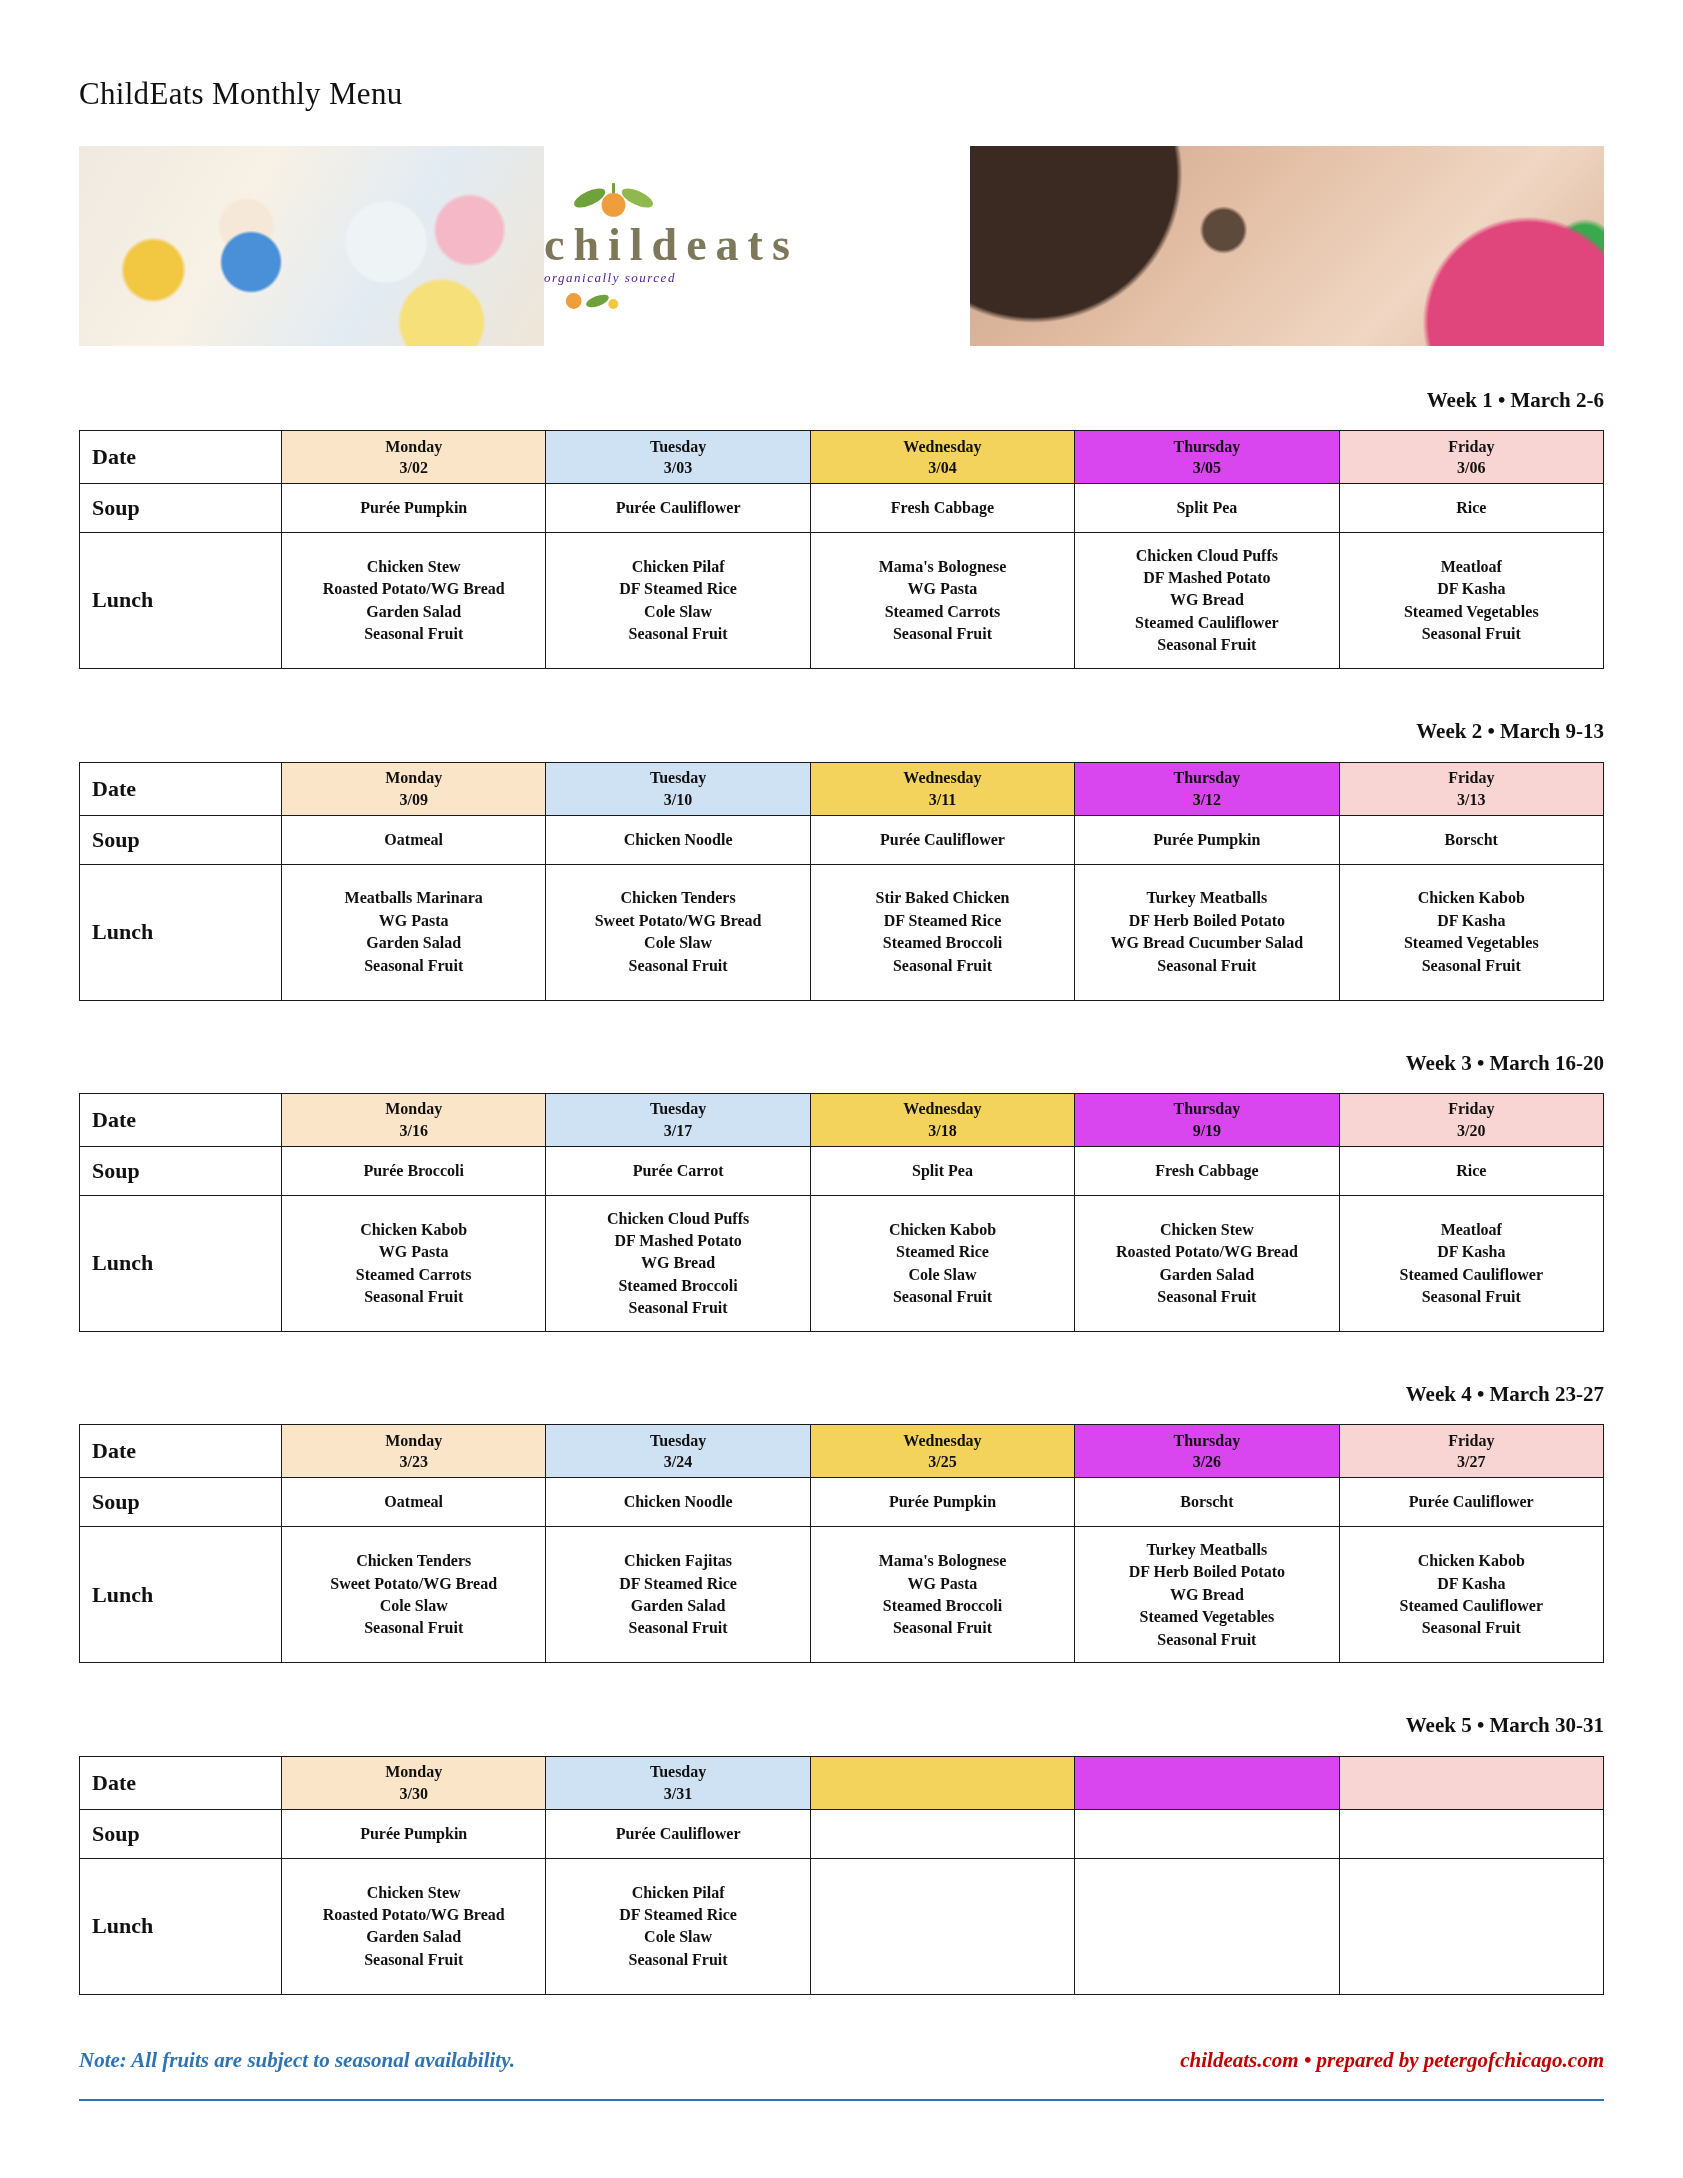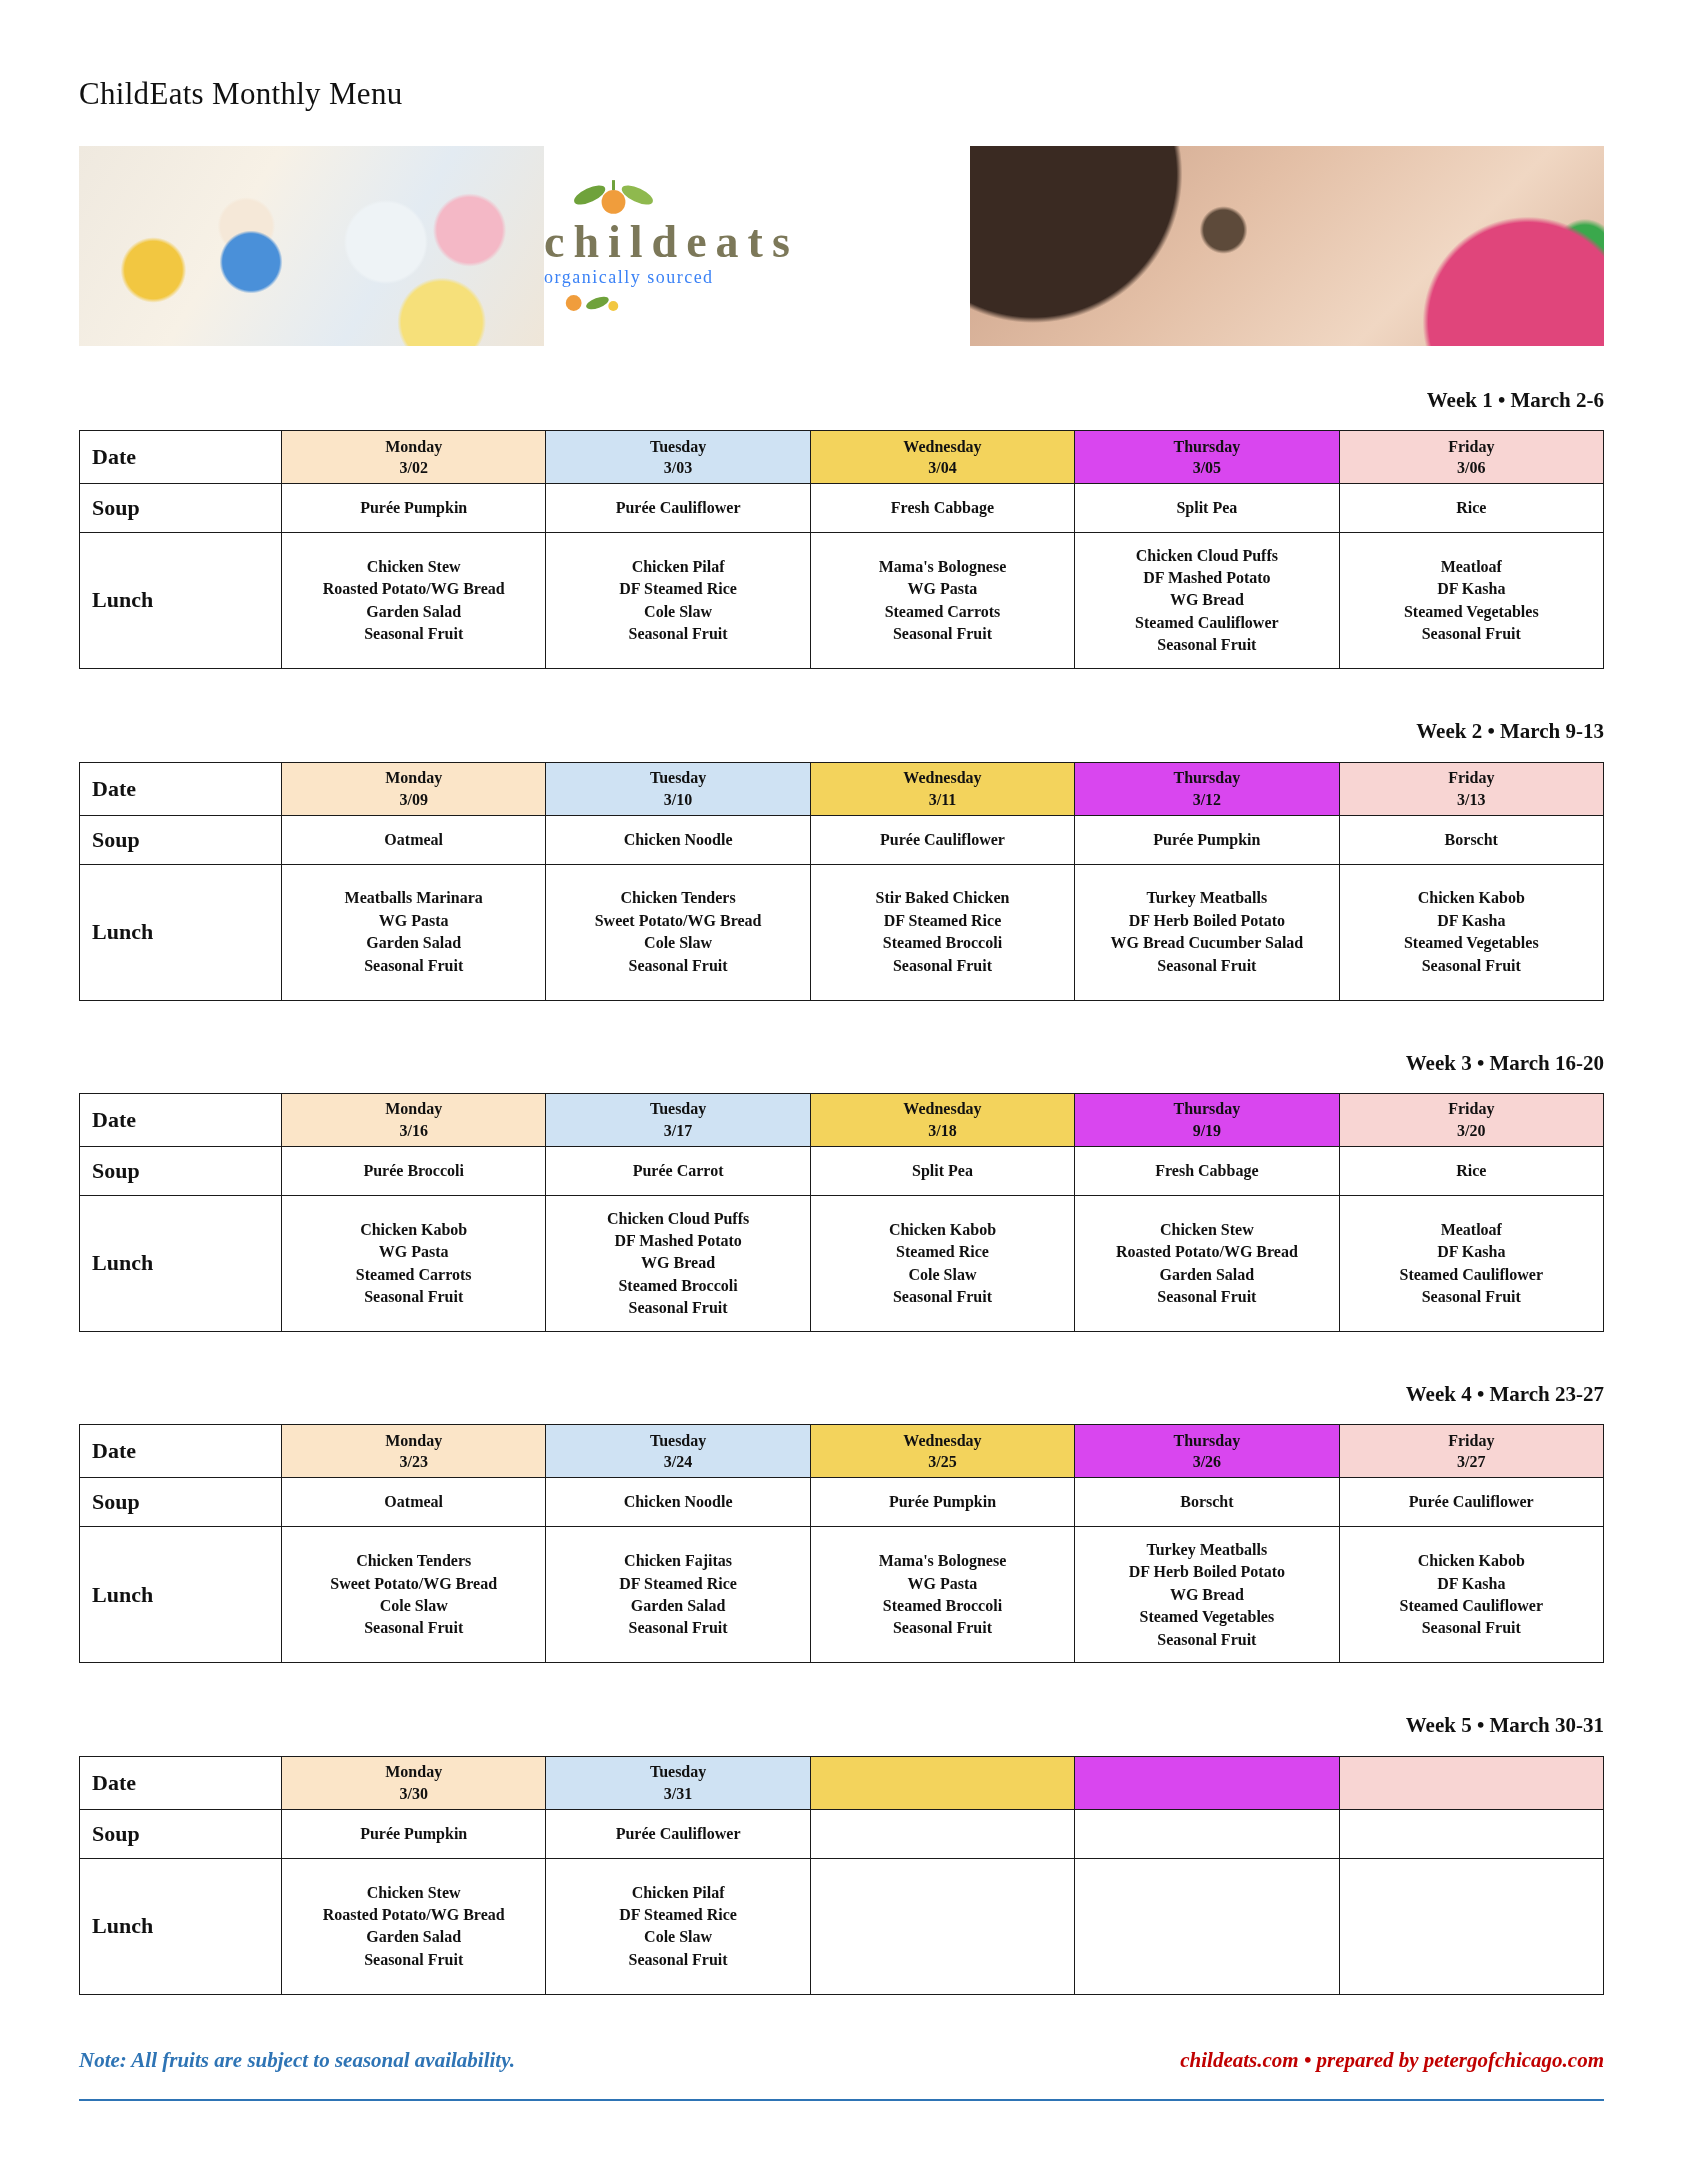--- a/index.html
+++ b/index.html
@@ -19,21 +19,21 @@
       linear-gradient(120deg,#efe9df 0%,#f7f1e6 35%,#e3ebf2 65%,#efe6d8 100%);}
   .photo-right{width:634px;
     background:
       radial-gradient(circle at 10% 14%, #3a2a22 0 24%, transparent 25%),
       radial-gradient(circle at 88% 88%, #e0457b 0 17%, transparent 18%),
       radial-gradient(circle at 97% 52%, #3aa84c 0 4%, transparent 5%),
       radial-gradient(circle at 40% 42%, #5d4a3a 0 5%, transparent 6%),
       linear-gradient(135deg,#caa088 0%,#e3bfa6 40%,#f0d7c3 70%,#d8b29a 100%);}
   .logo{flex:1;display:flex;flex-direction:column;align-items:flex-start;justify-content:center;gap:2px}
   .wordmark{font-size:46px;letter-spacing:9px;color:#7c7859;font-weight:600;line-height:1}
-  .tagline{font-size:18px;color:#3b82f6;letter-spacing:1.5px}
+  .tagline{font-style:italic;font-size:13px;color:#4c1d95;letter-spacing:1.5px}
   .week{margin-top:50px}
   .week.first{margin-top:42px}
   .week-heading{text-align:right;font-size:21px;font-weight:700}
   table.menu{width:100%;border-collapse:collapse;margin-top:14px;border:1.6px solid #1a1a1a;table-layout:fixed}
   .menu td{border:1px solid #1a1a1a;text-align:center;vertical-align:middle;overflow:hidden}
   .menu .lbl{width:188px;text-align:left;padding-left:12px;font-size:22px;font-weight:700}
   .r-date td{height:50px}
   .dn,.dd{font-size:16px;font-weight:700;line-height:1.35}
   .r-soup td{height:46px;font-size:16px;font-weight:700}
   .r-lunch td{height:123px;font-size:16px;font-weight:700;line-height:1.4}

